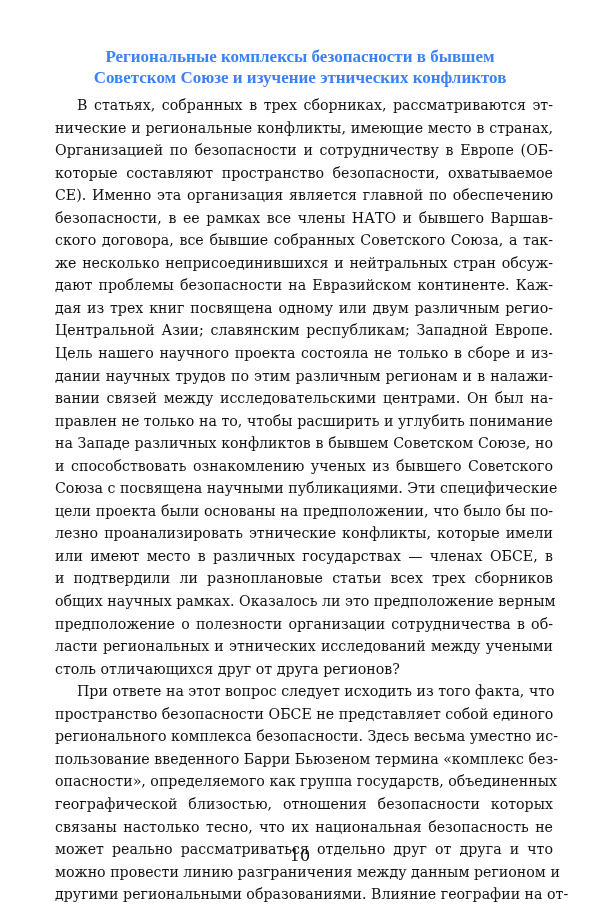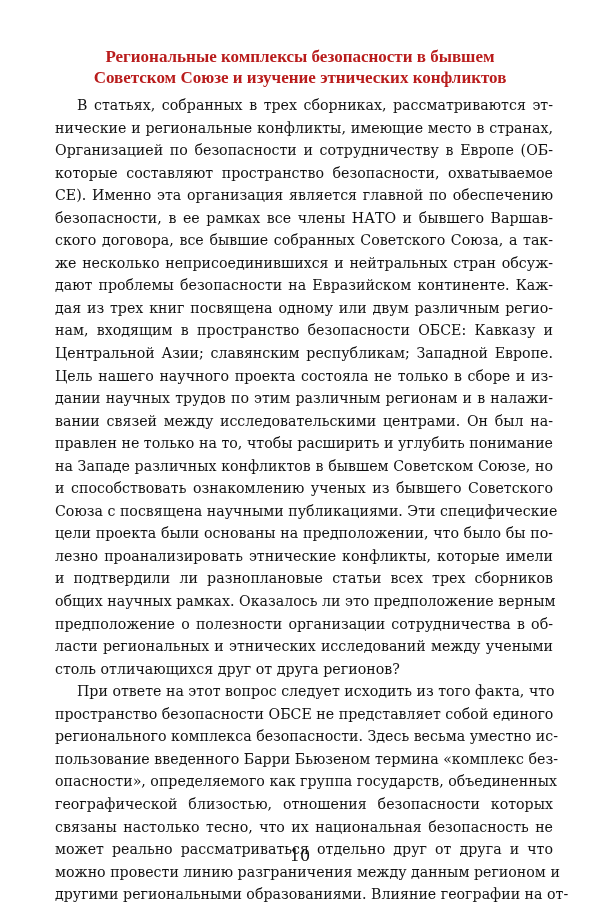--- a/index.html
+++ b/index.html
@@ -1,21 +1,21 @@
 <!DOCTYPE html>
 <html><head>
 <meta charset="utf-8">
 <style>
   html, body { margin: 0; padding: 0; background: #ffffff; }
   body { width: 600px; height: 917px; position: relative; overflow: hidden; color: #111; }
   .page { position: absolute; left: 0; top: 0; width: 600px; height: 917px; background: #fff; }
   .title {
     position: absolute; left: 0; top: 46px; width: 600px; text-align: center;
     font-family: "Liberation Serif", serif; font-weight: bold; font-size: 17px; line-height: 21px;
-    color: #b91c1c;
+    color: #3b82f6;
   }
   .title div { white-space: nowrap; }
   .body {
     position: absolute; left: 55px; top: 94px; width: 498px;
     font-family: "DejaVu Serif", serif; font-size: 14.2px; line-height: 22.55px; color: #111;
   }
   .line {
     display: block; white-space: nowrap; height: 22.55px;
     text-align: justify; text-align-last: justify;
   }
@@ -40,31 +40,31 @@
       <span class="line indent">В статьях, собранных в трех сборниках, рассматриваются эт-</span>
       <span class="line">нические и региональные конфликты, имеющие место в странах,</span>
       <span class="line">Организацией по безопасности и сотрудничеству в Европе (ОБ-</span>
       <span class="line">которые составляют пространство безопасности, охватываемое</span>
       <span class="line">СЕ). Именно эта организация является главной по обеспечению</span>
       <span class="line">безопасности, в ее рамках все члены НАТО и бывшего Варшав-</span>
       <span class="line">ского договора, все бывшие собранных Советского Союза, а так-</span>
       <span class="line">же несколько неприсоединившихся и нейтральных стран обсуж-</span>
       <span class="line">дают проблемы безопасности на Евразийском континенте. Каж-</span>
       <span class="line">дая из трех книг посвящена одному или двум различным регио-</span>
-      <span class="line">нам, входящим в пространство безопасности ОБСЕ: Кавказу и</span>
       <span class="line">Центральной Азии; славянским республикам; Западной Европе.</span>
       <span class="line">Цель нашего научного проекта состояла не только в сборе и из-</span>
       <span class="line">дании научных трудов по этим различным регионам и в налажи-</span>
       <span class="line">вании связей между исследовательскими центрами. Он был на-</span>
       <span class="line">правлен не только на то, чтобы расширить и углубить понимание</span>
       <span class="line">на Западе различных конфликтов в бывшем Советском Союзе, но</span>
       <span class="line">и способствовать ознакомлению ученых из бывшего Советского</span>
       <span class="line">Союза с посвящена научными публикациями. Эти специфические</span>
       <span class="line">цели проекта были основаны на предположении, что было бы по-</span>
       <span class="line">лезно проанализировать этнические конфликты, которые имели</span>
+      <span class="line">или имеют место в различных государствах — членах ОБСЕ, в</span>
       <span class="line">и подтвердили ли разноплановые статьи всех трех сборников</span>
       <span class="line">общих научных рамках. Оказалось ли это предположение верным</span>
       <span class="line">предположение о полезности организации сотрудничества в об-</span>
       <span class="line">ласти региональных и этнических исследований между учеными</span>
       <span class="line last">столь отличающихся друг от друга регионов?</span>
     </div>
     <div>
       <span class="line indent">При ответе на этот вопрос следует исходить из того факта, что</span>
       <span class="line">пространство безопасности ОБСЕ не представляет собой единого</span>
       <span class="line">регионального комплекса безопасности. Здесь весьма уместно ис-</span>

